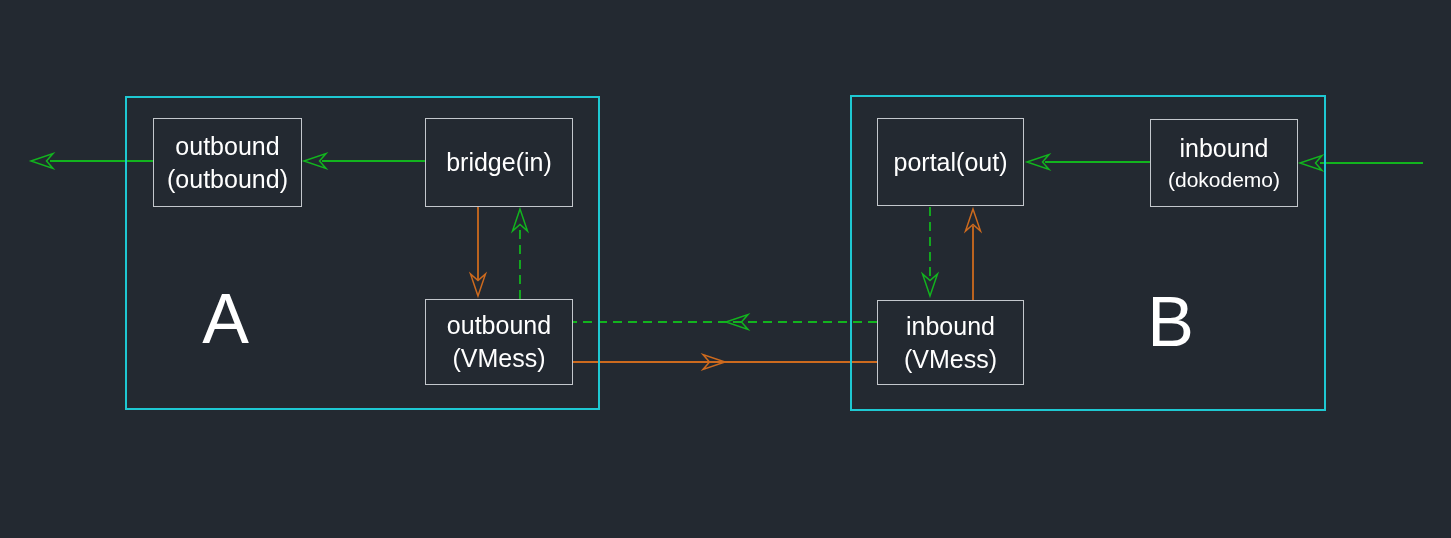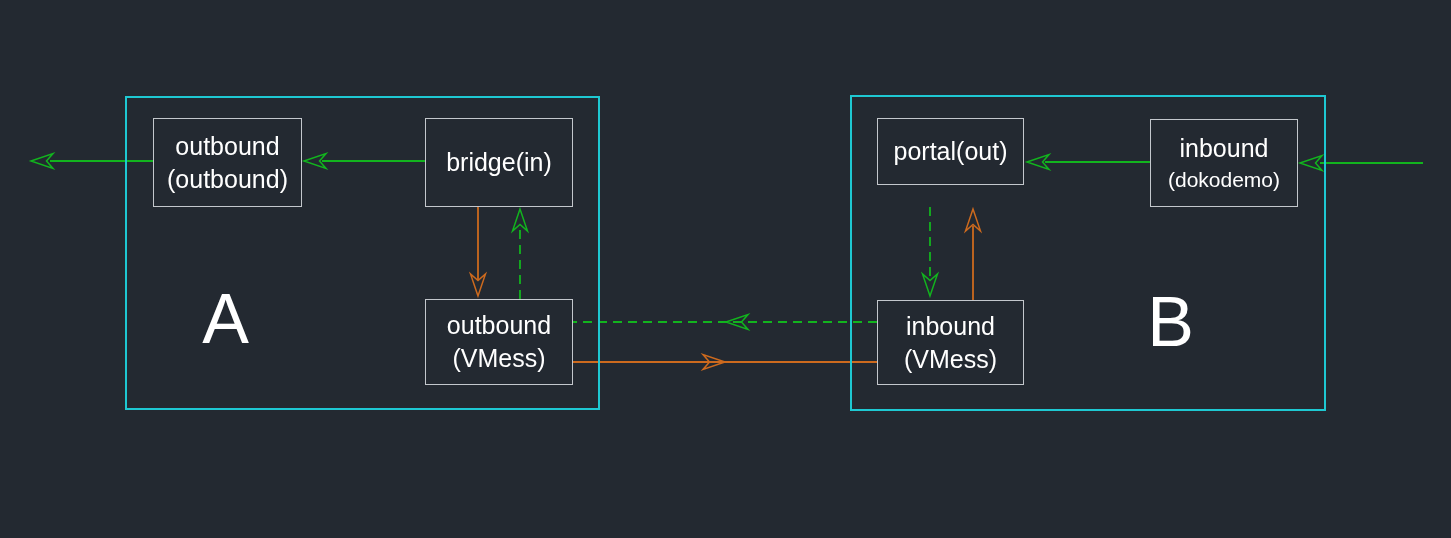--- a/index.html
+++ b/index.html
@@ -132,21 +132,21 @@
 
   <div class="node" style="left:425px;top:118px;width:148px;height:89px;text-align:center;">
     <span class="l1">bridge(in)</span>
   </div>
 
   <div class="node" style="left:425px;top:299px;width:148px;height:86px;">
     <span class="l1">outbound</span>
     <span class="l2">(VMess)</span>
   </div>
 
-  <div class="node" style="left:877px;top:118px;width:147px;height:67px;">
+  <div class="node" style="left:877px;top:118px;width:147px;height:88px;">
     <span class="l1">portal(out)</span>
   </div>
 
   <div class="node" style="left:1150px;top:119px;width:148px;height:88px;">
     <span class="l1">inbound</span>
     <span class="l2 small">(dokodemo)</span>
   </div>
 
   <div class="node" style="left:877px;top:300px;width:147px;height:85px;">
     <span class="l1">inbound</span>

